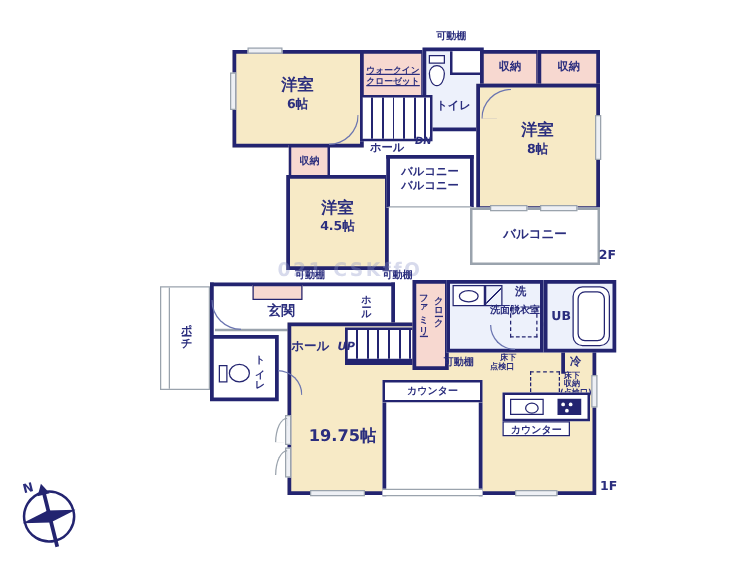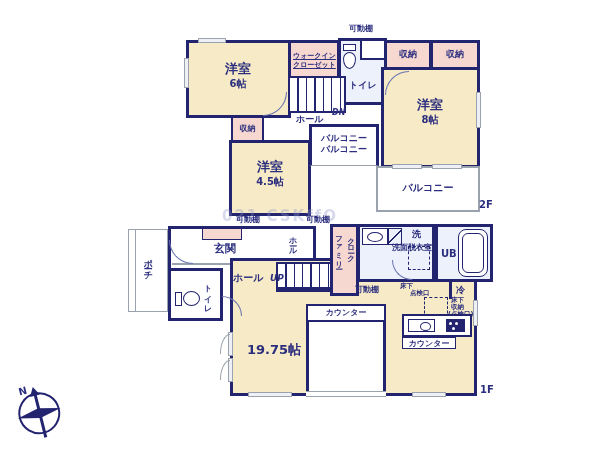--- a/index.html
+++ b/index.html
@@ -134,21 +134,21 @@
   <div class="arc" style="left:392px;top:260px;width:20px;height:20px;border-left:1.3px solid #6a74b0;border-bottom:1.3px solid #6a74b0;border-right:none;border-top:none;border-bottom-left-radius:100%;"></div>
 
   <div class="room" style="left:435px;top:224px;width:58px;height:58px;background:var(--lite);"></div>
   <div class="lbl f10" style="left:441px;top:248px;">UB</div>
   <div class="icon" style="left:458px;top:229px;width:30px;height:48px;border:1.5px solid var(--navy);border-radius:8px;background:#fff;">
     <div style="position:absolute;left:3px;top:3px;right:3px;bottom:3px;border:1px solid var(--navy);border-radius:6px;"></div>
   </div>
 
   <div class="lbl f8" style="left:355px;top:285px;">可動棚</div>
   <div class="lbl f6" style="left:400px;top:283px;">床下</div>
-  <div class="lbl f6" style="left:410px;top:290px;">点検口</div>
+  <div class="lbl f6" style="left:392px;top:290px;">点検口</div>
   <div class="wall" style="left:449px;top:282px;width:3px;height:17px;"></div>
   <div class="lbl f9" style="left:456px;top:285px;">冷</div>
 
   <div class="dash" style="left:424px;top:297px;width:24px;height:21px;"></div>
   <div class="lbl f6" style="left:451px;top:297px;">床下</div>
   <div class="lbl f6" style="left:451px;top:304px;">収納</div>
   <div class="lbl f6" style="left:448px;top:311px;">(点検口)</div>
 
   <div class="room" style="left:402px;top:314px;width:70px;height:23px;background:#fff;border-width:2px;">
     <div style="position:absolute;left:4px;top:3px;width:27px;height:13px;border:1px solid var(--navy);box-sizing:border-box;">

